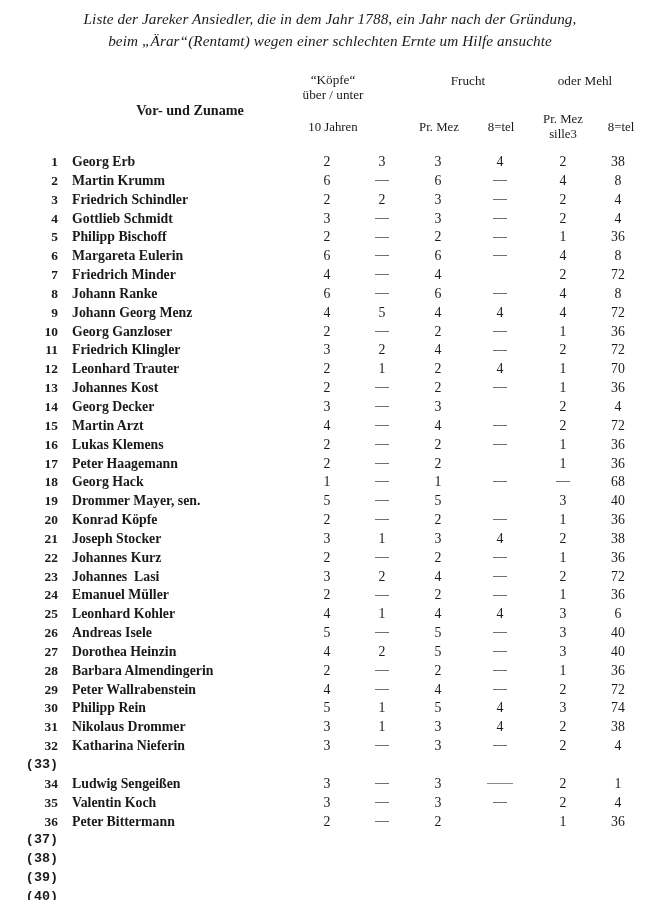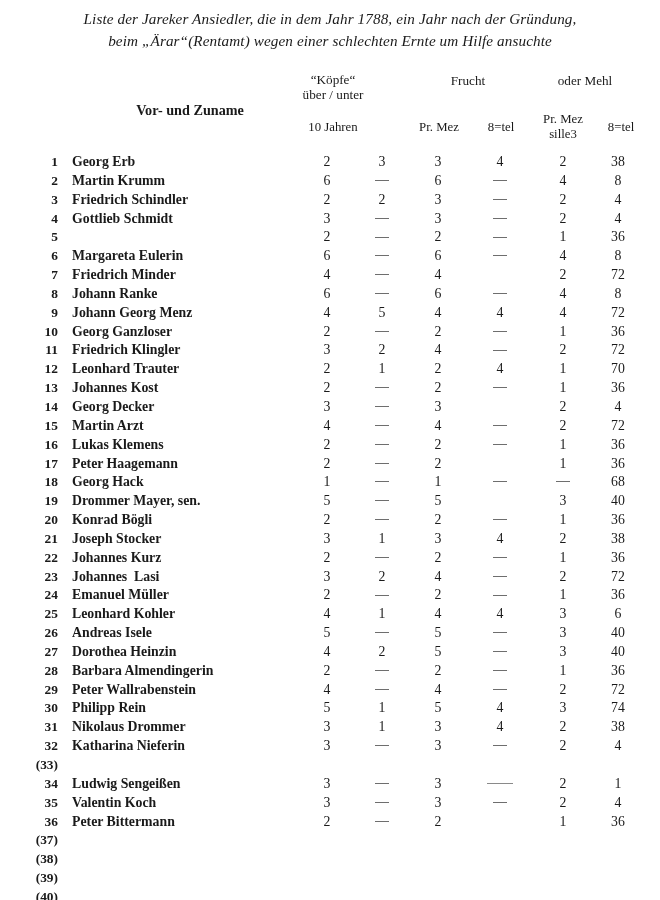--- a/index.html
+++ b/index.html
@@ -93,20 +93,21 @@
     left: 20px;
     width: 38px;
     text-align: right;
     font-weight: bold;
     font-size: 13.4px;
   }
   .c-idx.paren {
     left: 14px;
     width: 44px;
     text-align: right;
+    font-family: Liberation Mono, monospace;
   }
   .c-name {
     left: 72px;
     width: 215px;
     text-align: left;
     font-weight: bold;
     font-size: 13.8px;
   }
   .c-num {
     text-align: center;
@@ -192,20 +193,21 @@
       <span class="cell c-name">Gottlieb Schmidt</span>
       <span class="cell c-num n0">3</span>
       <span class="cell c-num n1"><span class="dash"></span></span>
       <span class="cell c-num n2">3</span>
       <span class="cell c-num n3"><span class="dash"></span></span>
       <span class="cell c-num n4">2</span>
       <span class="cell c-num n5">4</span>
     </div>
     <div class="row">
       <span class="cell c-idx">5</span>
+      <span class="cell c-name">Philipp Bischoff</span>
       <span class="cell c-num n0">2</span>
       <span class="cell c-num n1"><span class="dash"></span></span>
       <span class="cell c-num n2">2</span>
       <span class="cell c-num n3"><span class="dash"></span></span>
       <span class="cell c-num n4">1</span>
       <span class="cell c-num n5">36</span>
     </div>
     <div class="row">
       <span class="cell c-idx">6</span>
       <span class="cell c-name">Margareta Eulerin</span>
@@ -337,21 +339,21 @@
       <span class="cell c-idx">19</span>
       <span class="cell c-name">Drommer Mayer, sen.</span>
       <span class="cell c-num n0">5</span>
       <span class="cell c-num n1"><span class="dash"></span></span>
       <span class="cell c-num n2">5</span>
       <span class="cell c-num n4">3</span>
       <span class="cell c-num n5">40</span>
     </div>
     <div class="row">
       <span class="cell c-idx">20</span>
-      <span class="cell c-name">Konrad Bögli</span>
+      <span class="cell c-name">Konrad Köpfe</span>
       <span class="cell c-num n0">2</span>
       <span class="cell c-num n1"><span class="dash"></span></span>
       <span class="cell c-num n2">2</span>
       <span class="cell c-num n3"><span class="dash"></span></span>
       <span class="cell c-num n4">1</span>
       <span class="cell c-num n5">36</span>
     </div>
     <div class="row">
       <span class="cell c-idx">21</span>
       <span class="cell c-name">Joseph Stocker</span>

